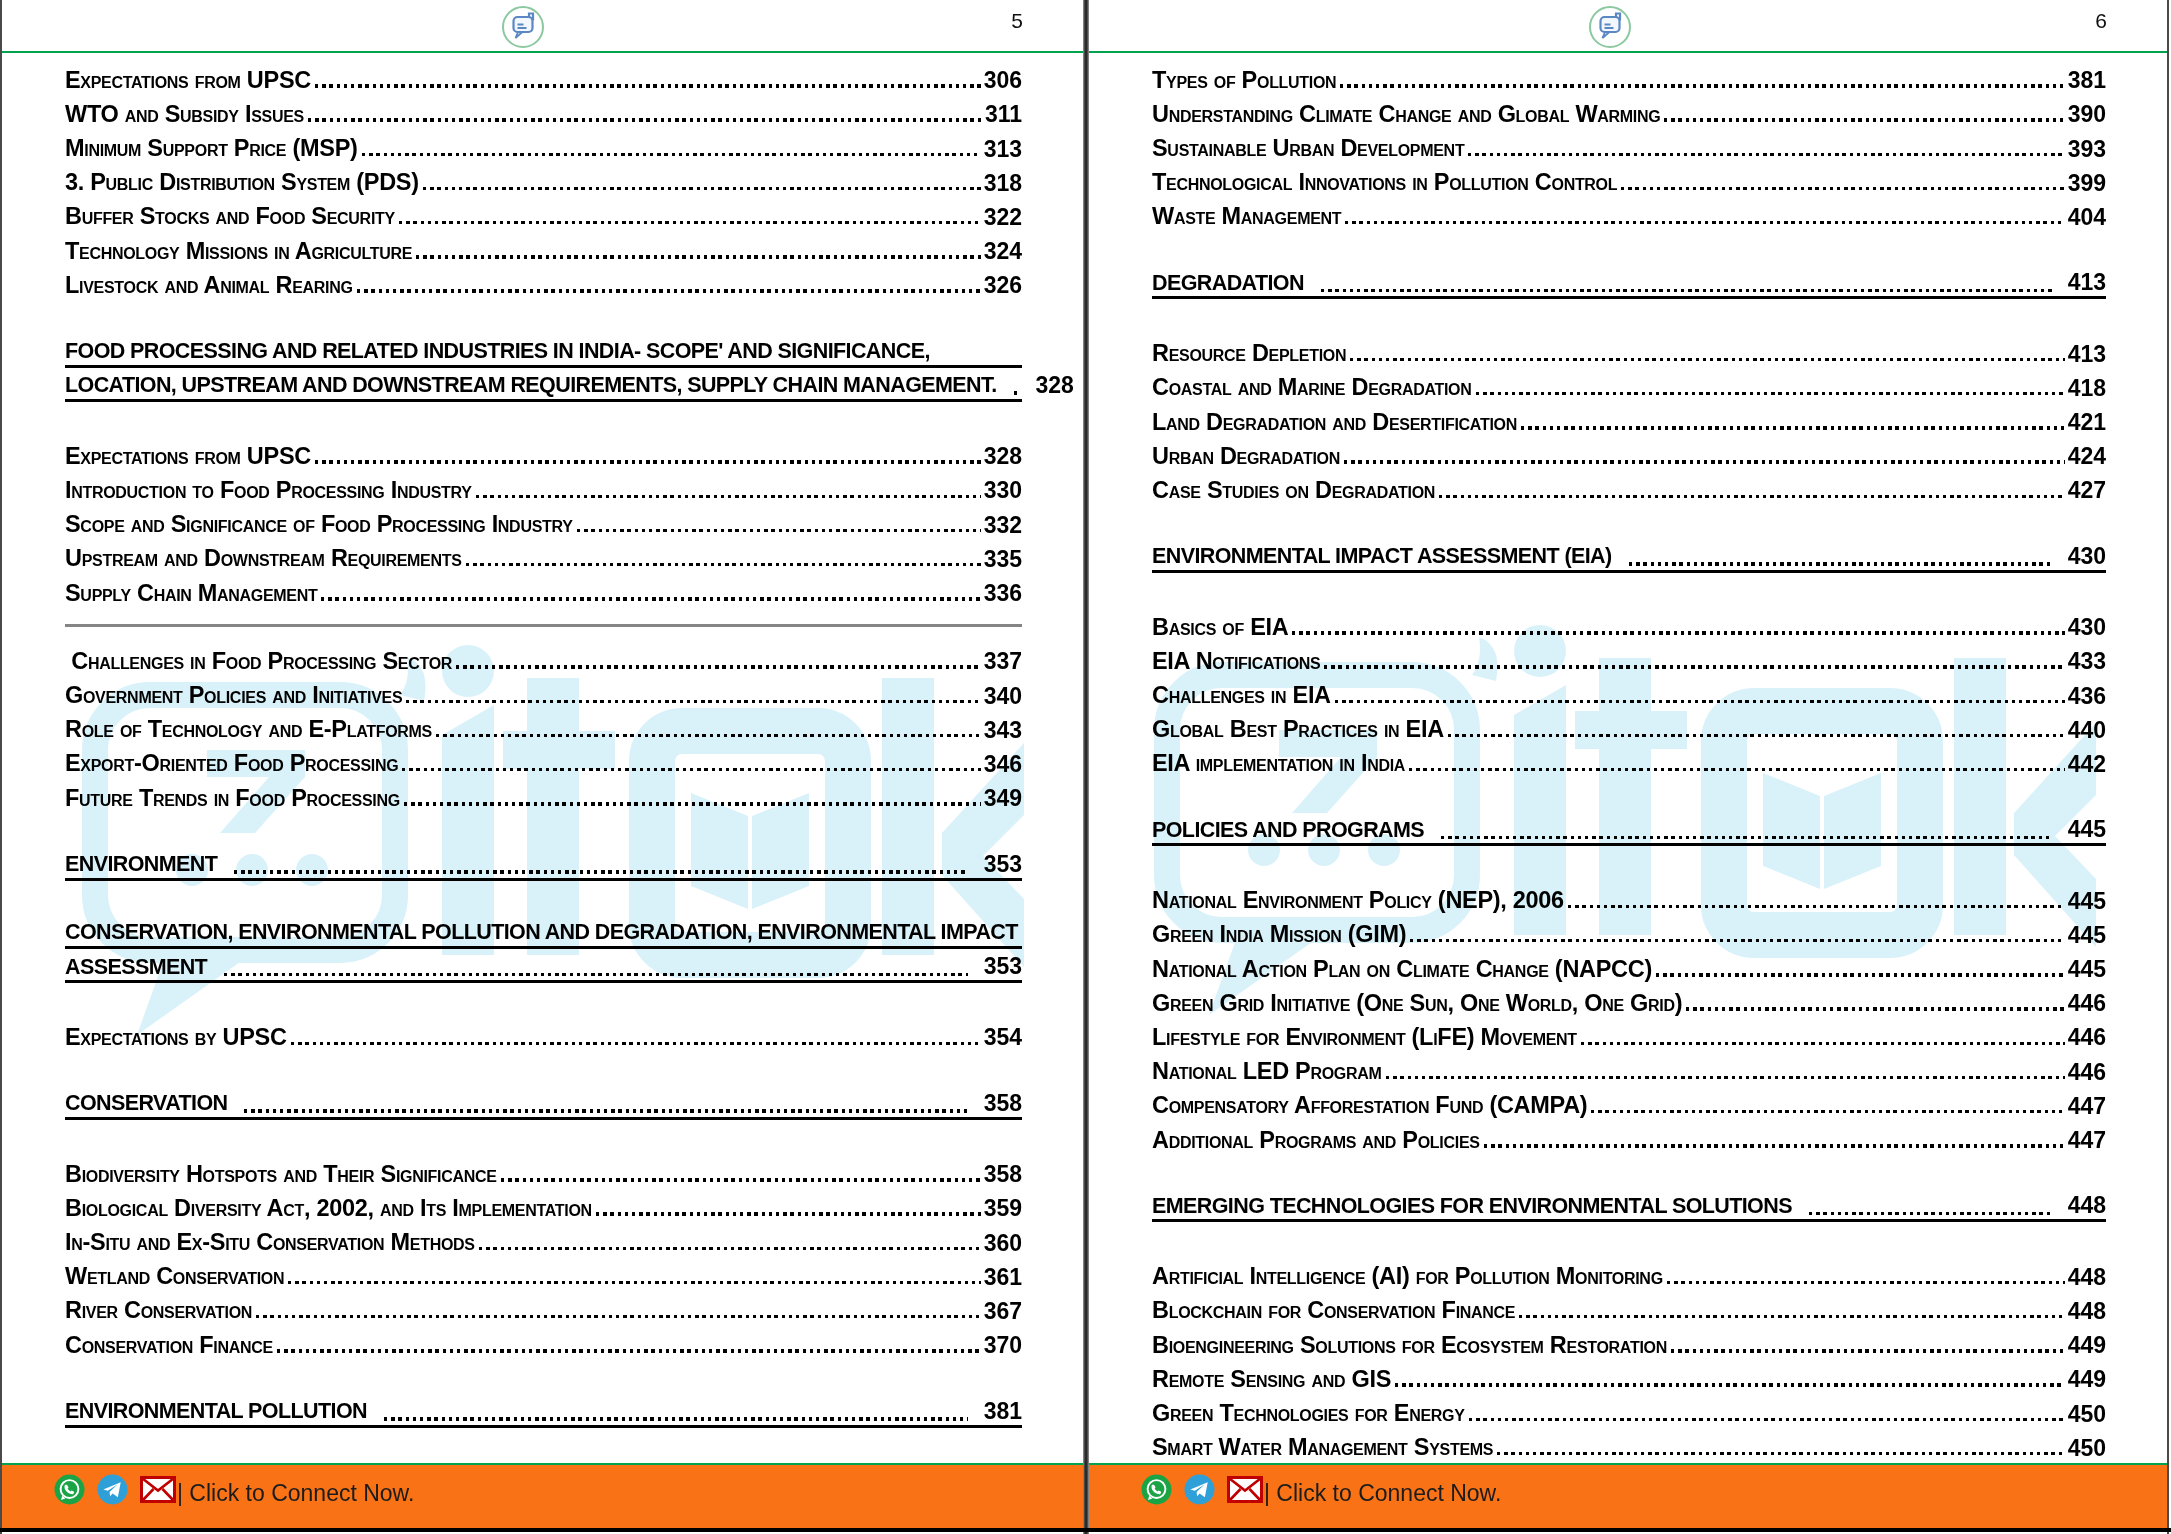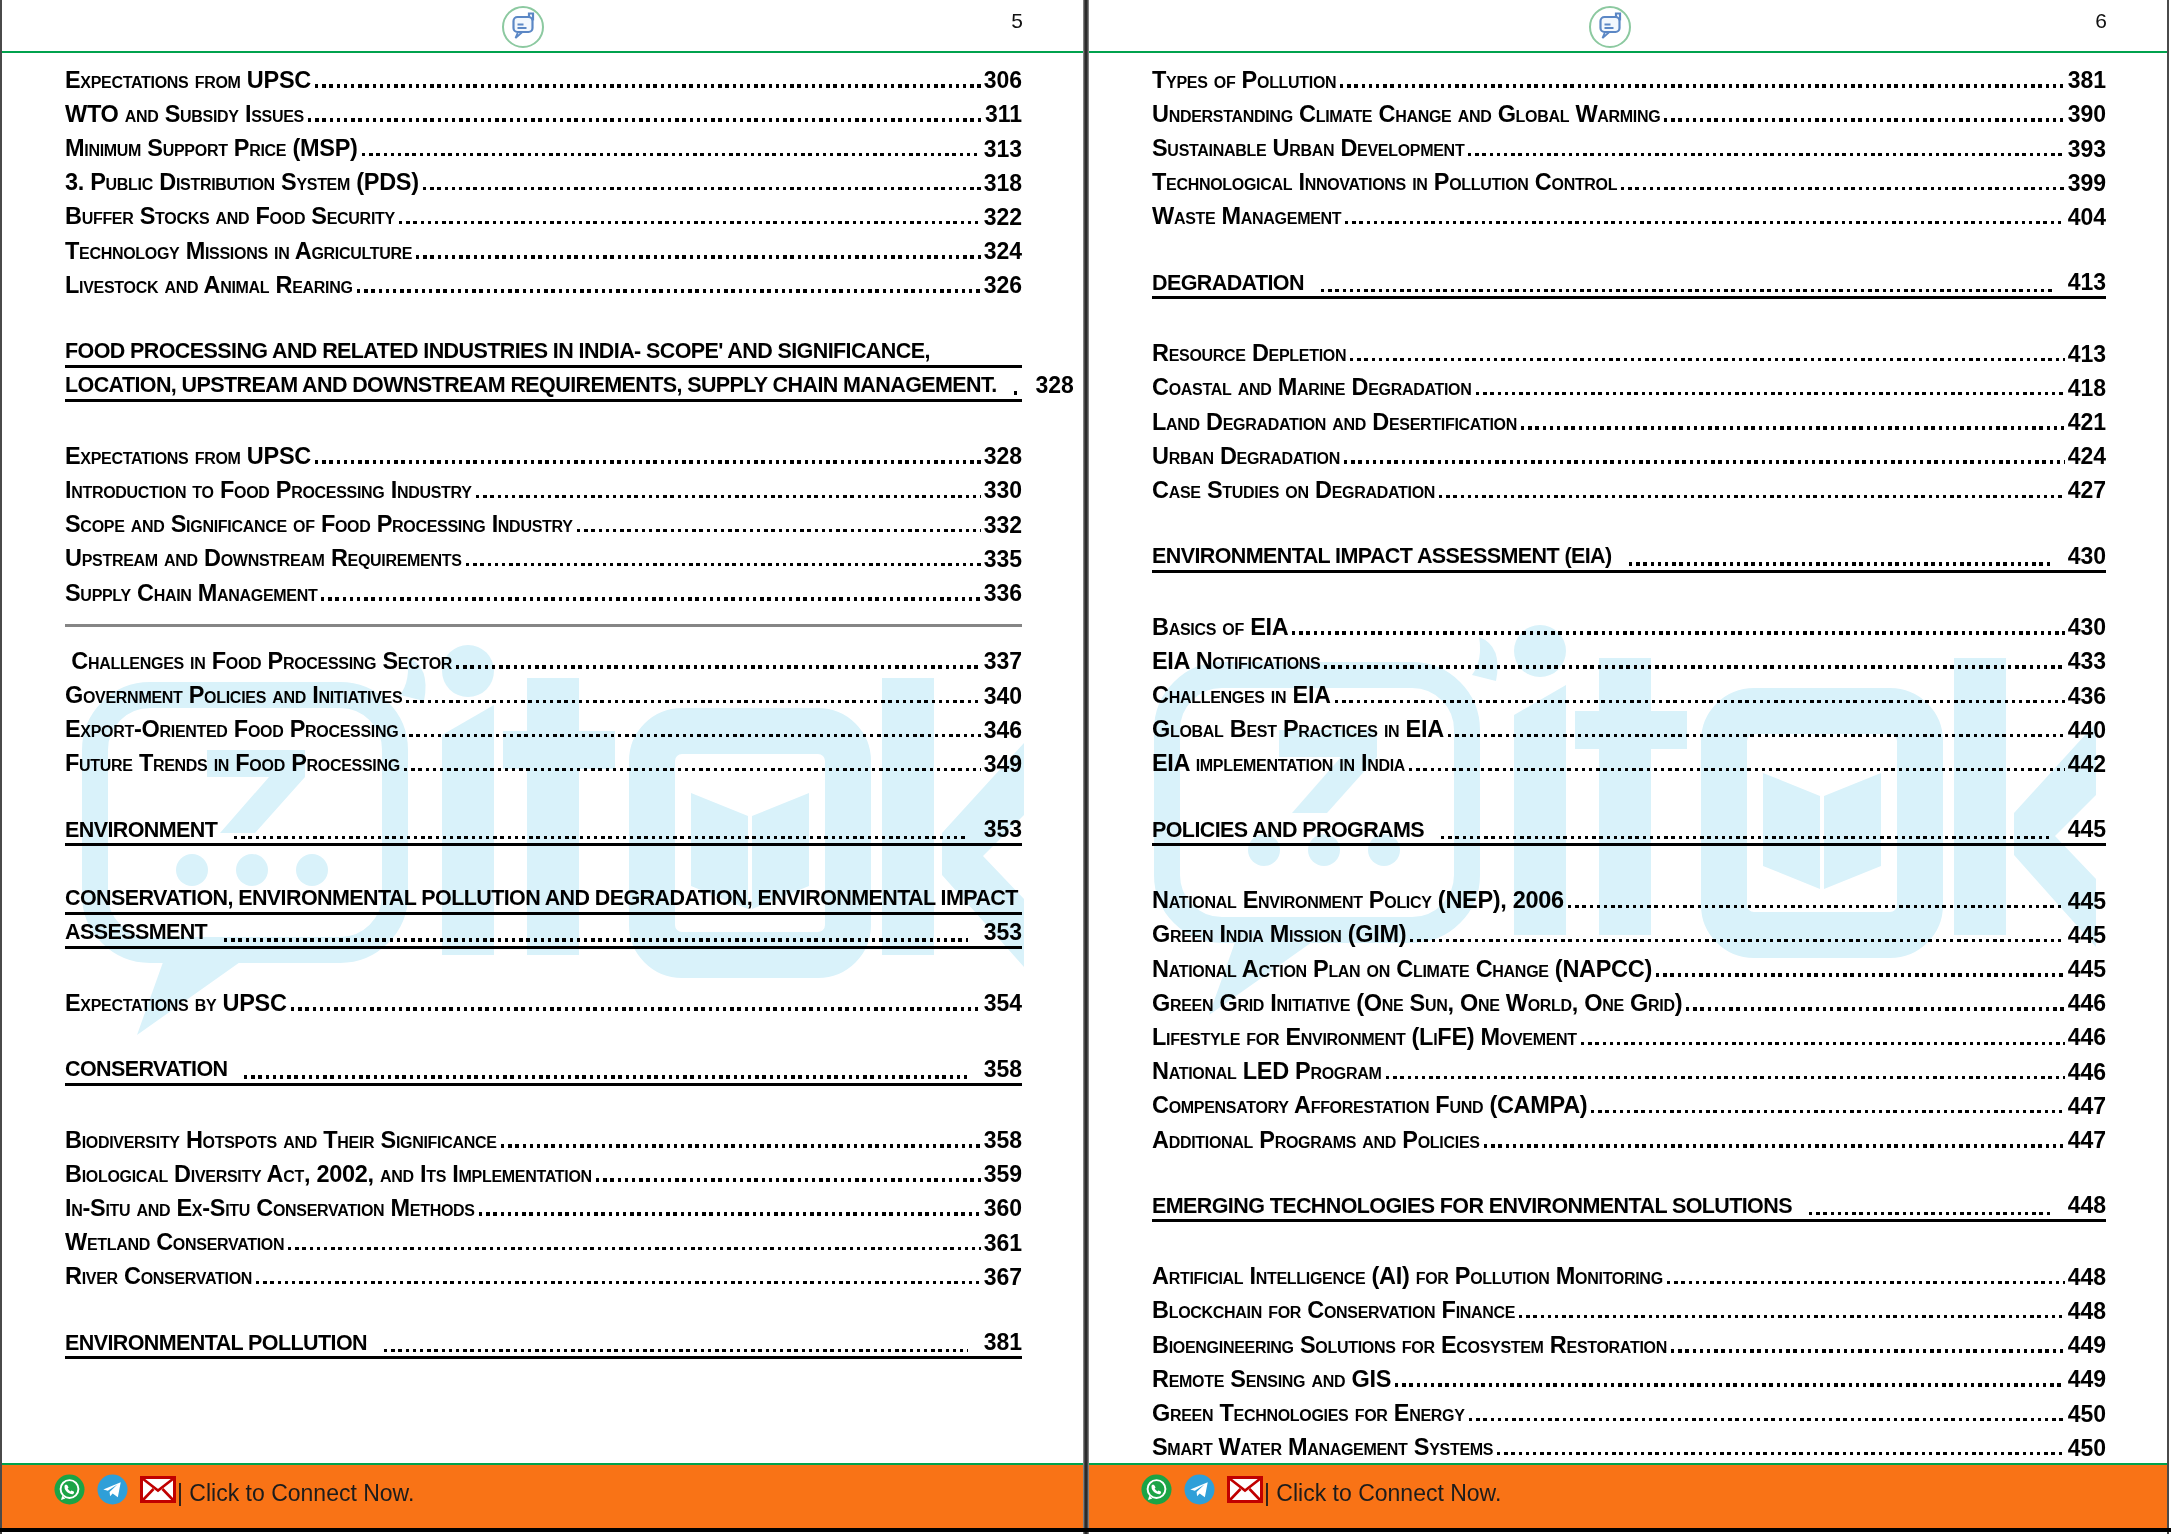--- a/index.html
+++ b/index.html
@@ -184,20 +184,25 @@
           <span class="lbl"> Challenges in Food Processing Sector</span>
           <span class="leader"></span>
           <span class="num">337</span>
         </div>
         <div class="row e">
           <span class="lbl">Government Policies and Initiatives</span>
           <span class="leader"></span>
           <span class="num">340</span>
         </div>
         <div class="row e">
+          <span class="lbl">Role of Technology and E-Platforms</span>
+          <span class="leader"></span>
+          <span class="num">343</span>
+        </div>
+        <div class="row e">
           <span class="lbl">Export-Oriented Food Processing</span>
           <span class="leader"></span>
           <span class="num">346</span>
         </div>
         <div class="row e">
           <span class="lbl">Future Trends in Food Processing</span>
           <span class="leader"></span>
           <span class="num">349</span>
         </div>
         <div class="row s"></div>
@@ -245,20 +250,25 @@
         </div>
         <div class="row e">
           <span class="lbl">Wetland Conservation</span>
           <span class="leader"></span>
           <span class="num">361</span>
         </div>
         <div class="row e">
           <span class="lbl">River Conservation</span>
           <span class="leader"></span>
           <span class="num">367</span>
+        </div>
+        <div class="row e">
+          <span class="lbl">Conservation Finance</span>
+          <span class="leader"></span>
+          <span class="num">370</span>
         </div>
         <div class="row s"></div>
         <div class="row h">
           <span class="lbl">ENVIRONMENTAL POLLUTION</span>
           <span class="leader"></span>
           <span class="num">381</span>
         </div>
       </div>
     <div class="pgfooter">
       <div class="ficons">

